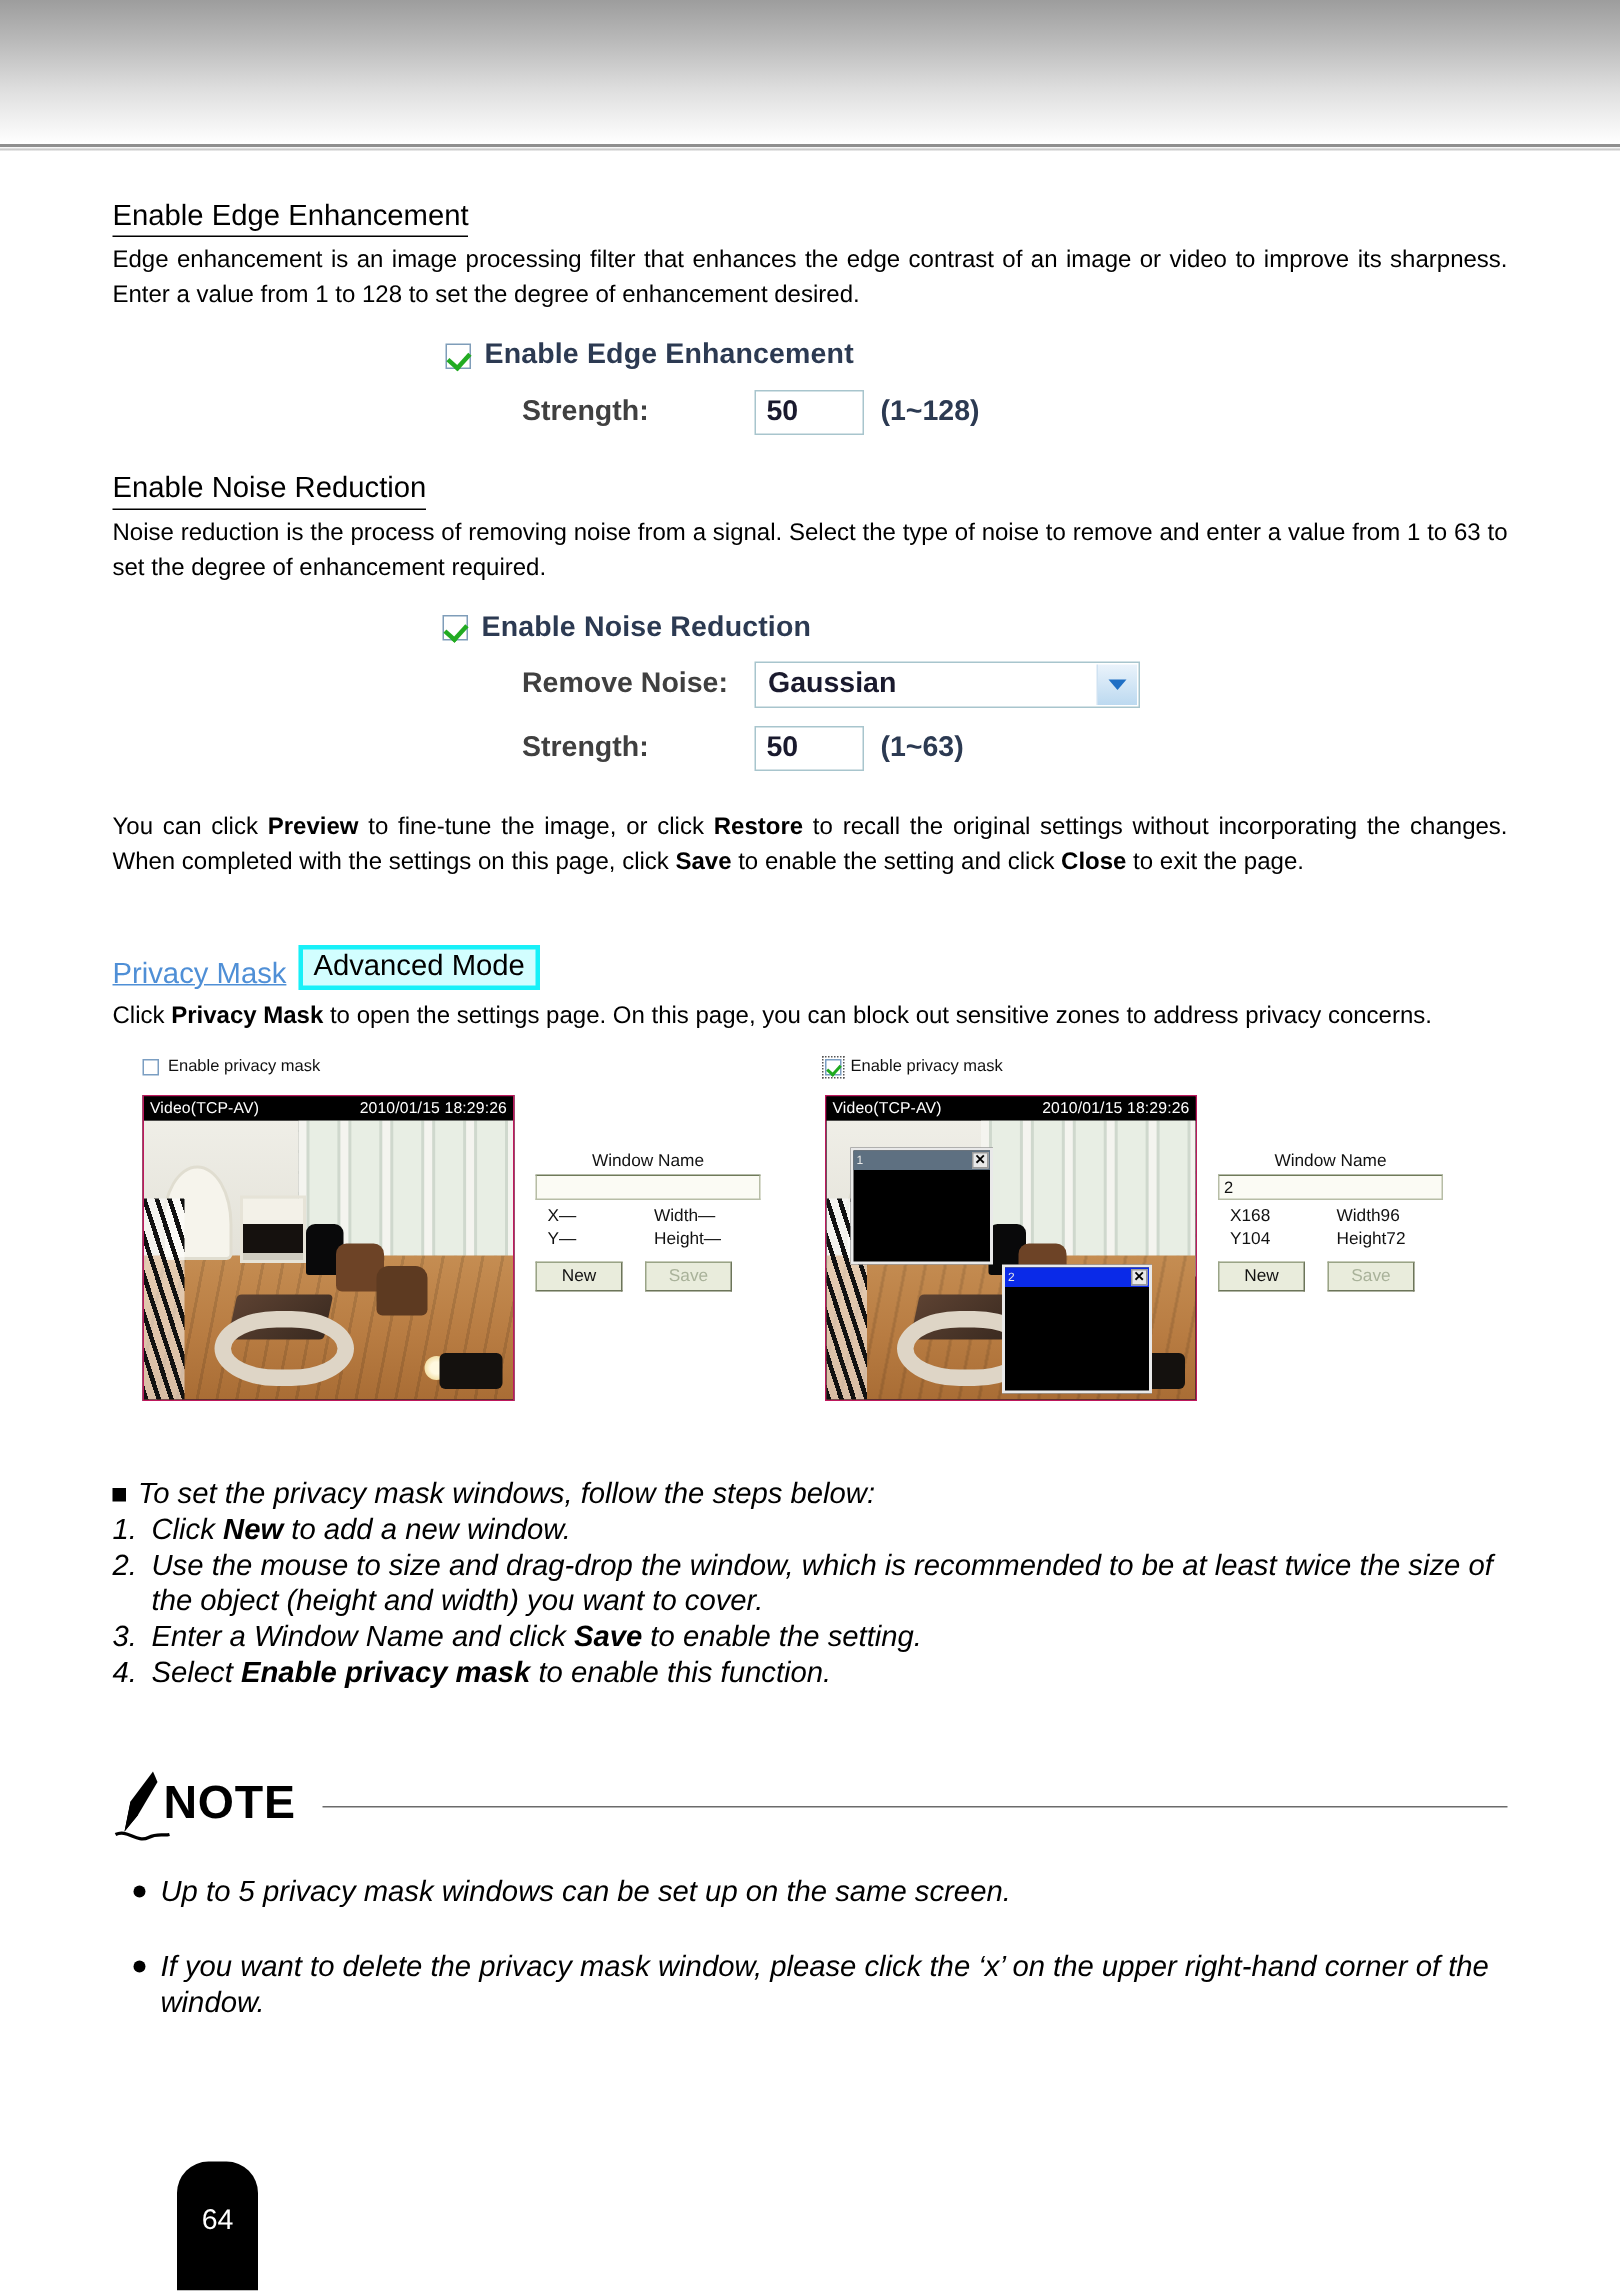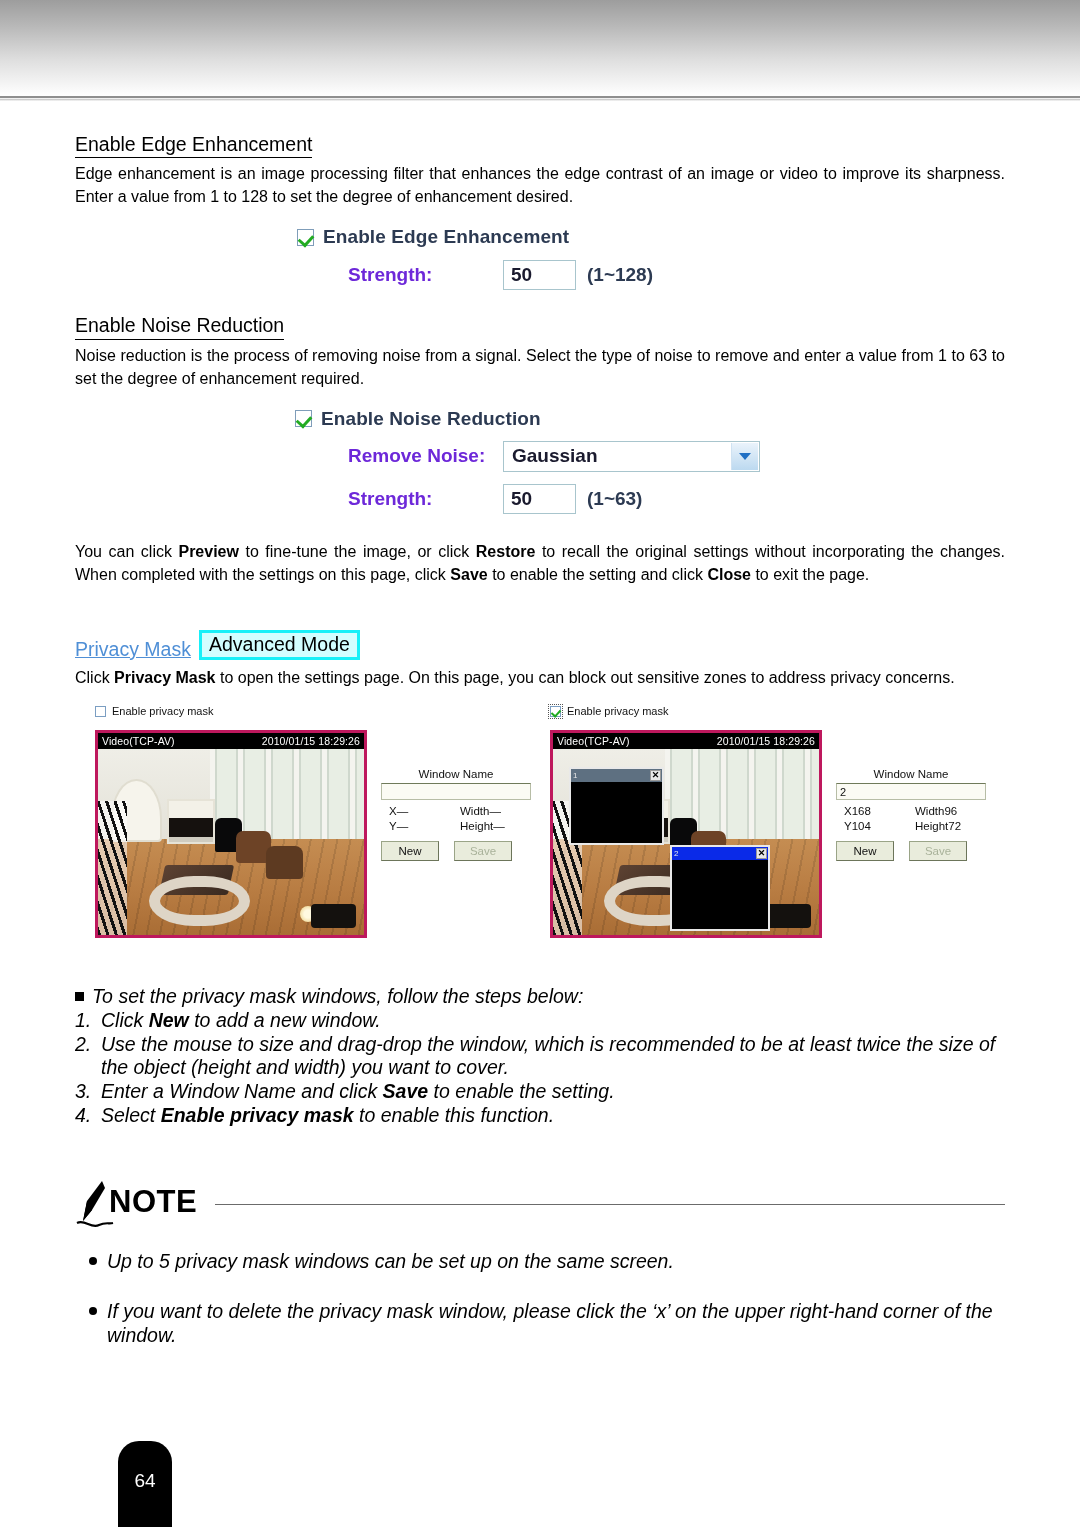--- a/index.html
+++ b/index.html
@@ -48,21 +48,21 @@
   .chk.on::after{
     content:""; position:absolute; left:3px; top:2px;
     width:7px; height:11px; border:solid #22ab22; border-width:0 3px 3px 0;
     transform:rotate(42deg);
   }
   .ui-label{
     font-size:19px; font-weight:bold; color:#2c3a52;
     letter-spacing:.1px; margin-left:9px; white-space:nowrap;
   }
   .ui-field-label{
-    font-size:19px; font-weight:bold; color:#6d28d9; white-space:nowrap;
+    font-size:19px; font-weight:bold; color:#404040; white-space:nowrap;
   }
   .ui-input{
     border:1px solid #a8c5cd; background:#fff; height:30px;
     font-size:19px; color:#1a1a2e; font-weight:bold;
     padding:0 7px; display:flex; align-items:center;
   }
   .ui-hint{ font-size:19px; font-weight:bold; color:#2c3a52; margin-left:11px; }
 
   .ui-select{
     position:relative; border:1px solid #a8c5cd; background:#fff; height:31px;
@@ -103,21 +103,21 @@
   .mini-chk.on{ outline:1px dotted #555; outline-offset:1px; }
   .mini-chk.on::after{
     content:""; position:absolute;left:2px;top:1px;width:4px;height:7px;
     border:solid #1faa1f;border-width:0 2px 2px 0;transform:rotate(42deg);
   }
   .shot-chk-lbl{ font-size:11px; color:#111; margin-left:6px; white-space:nowrap; }
 
   .panel{ position:relative; margin-top:11px; display:flex; }
 
   .viewer{
-    width:272px; border:3px solid #be185d; background:#000;
+    width:248px; border:1px solid #be185d; background:#000;
     position:relative; flex:0 0 auto;
   }
   .viewer-bar{
     height:16px; background:#000; color:#fff;
     display:flex; align-items:center; justify-content:space-between;
     padding:0 4px; font-size:10.5px; letter-spacing:.1px;
   }
   .viewer-img{ position:relative; height:186px; overflow:hidden; background:#2b2b2b; }
 
   

